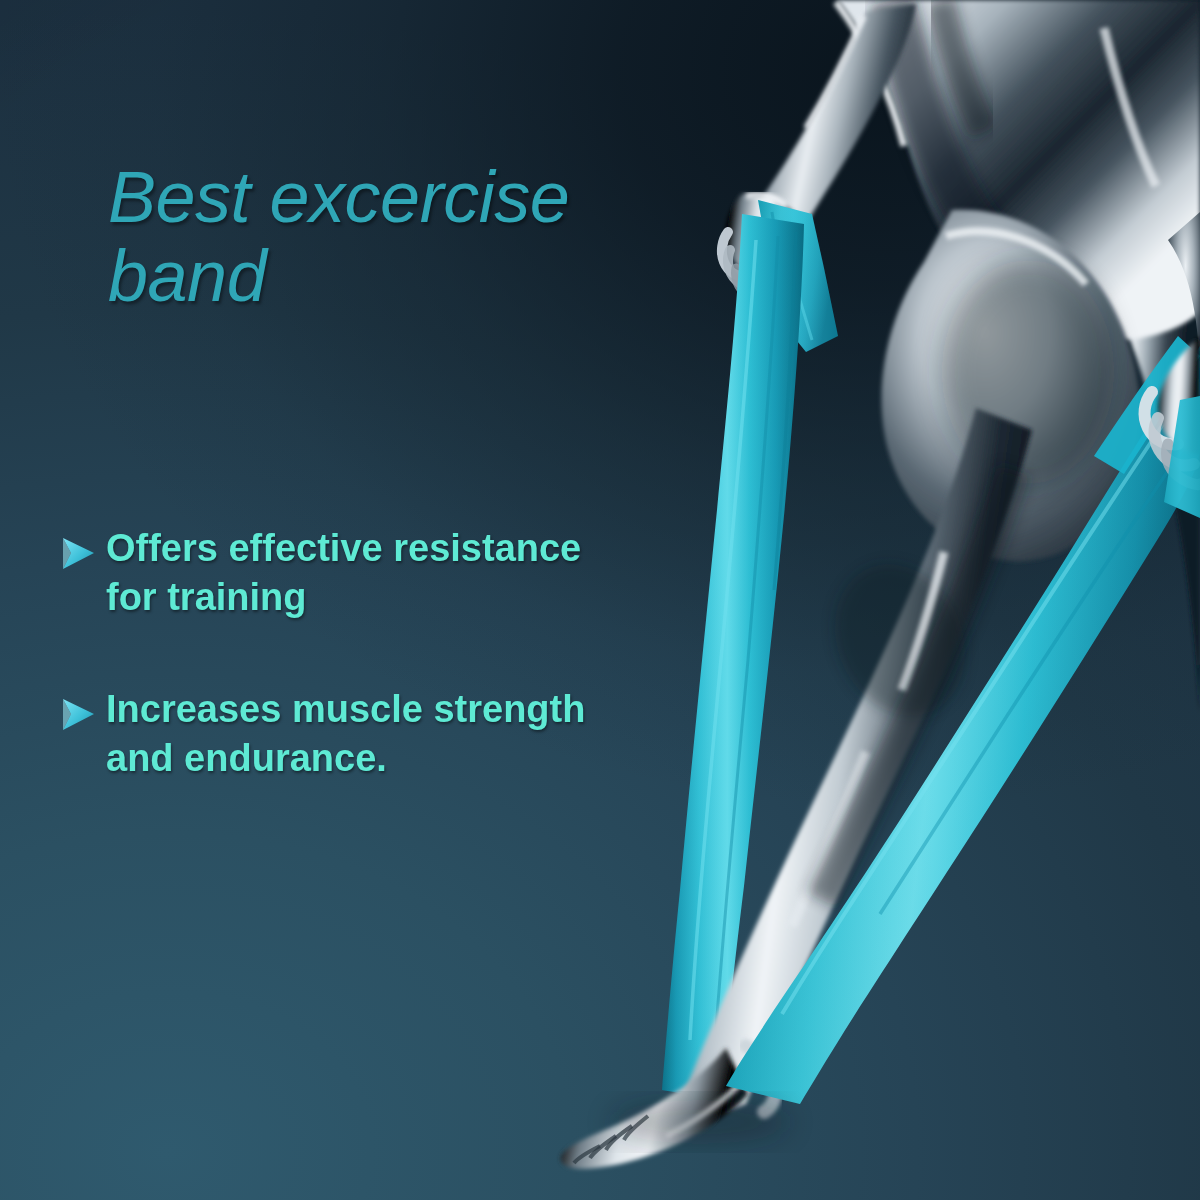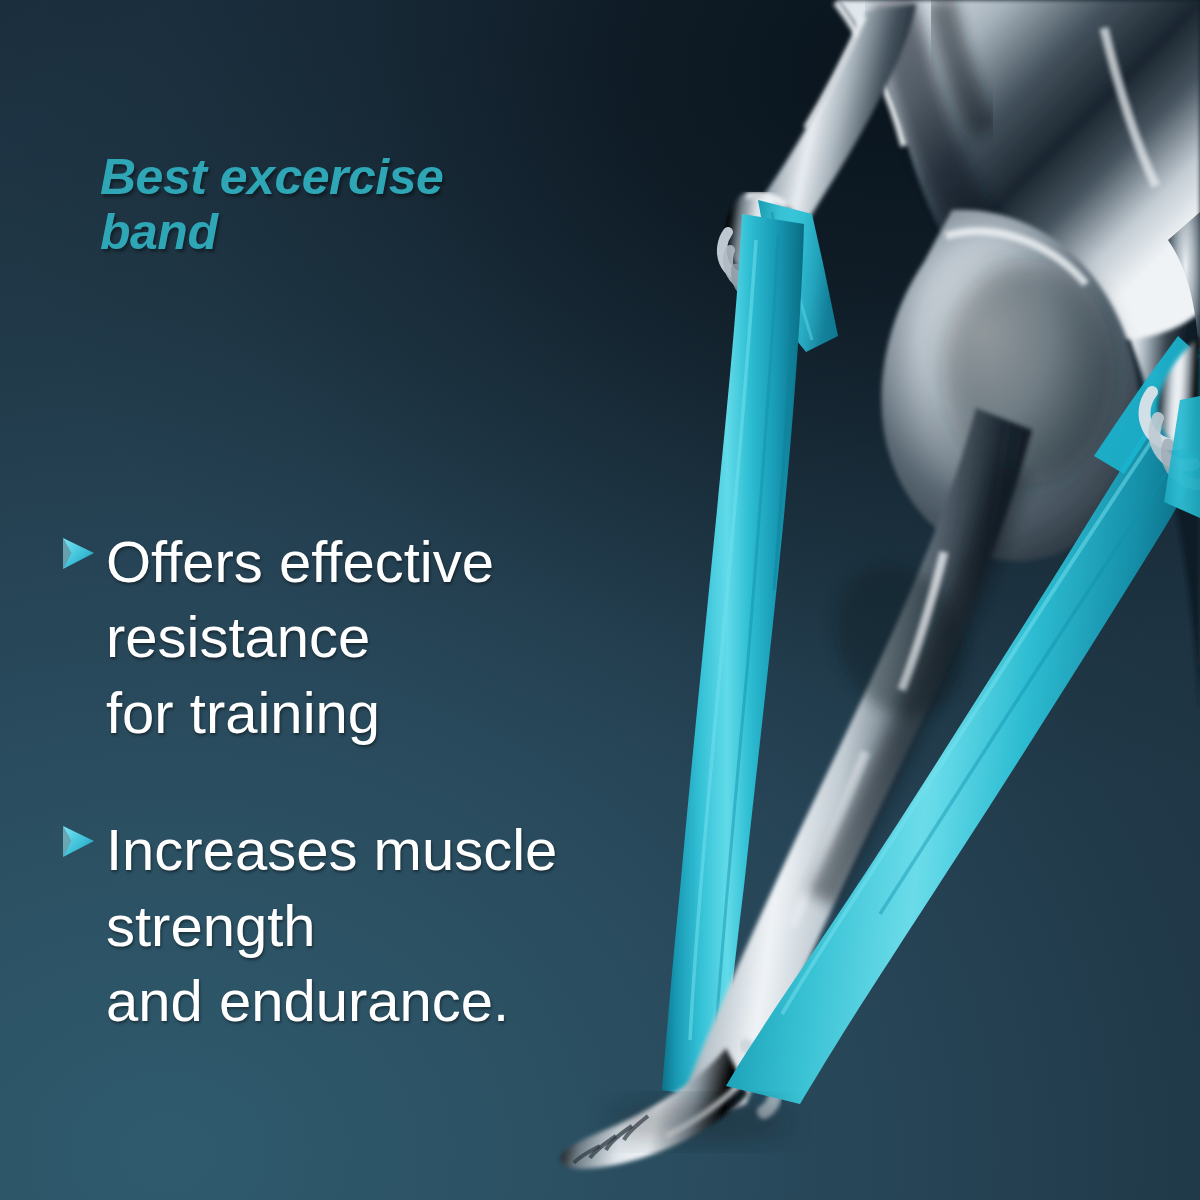--- a/index.html
+++ b/index.html
@@ -38,28 +38,28 @@
 
   
   .copy {
     position: absolute;
     left: 96px;
     top: 146px;
     width: 600px;
     z-index: 40;
   }
   .headline {
-    font-size: 50px;
+    font-size: 72px;
     line-height: 1.10;
-    font-weight: 700;
+    font-weight: 400;
     font-style: italic;
     color: #2fa6b6;
     letter-spacing: -0.5px;
     text-shadow: 2px 3px 3px rgba(0,0,0,0.38);
-    margin: 4px;
+    margin: 12px;
     white-space: pre-line;
     max-width: 560px;
   }
 
   .bullets {
     position: absolute;
     left: 58px;
     top: 524px;
     width: 630px;
     z-index: 40;
@@ -72,24 +72,24 @@
   .bullet:last-child { margin-bottom: 16px; }
   .bullet-icon {
     flex: 0 0 auto;
     width: 40px;
     height: 44px;
     margin-right: 8px;
     margin-top: 8px;
   }
   .bullet-icon svg { display: block; width: 100%; height: 100%; }
   .bullet-text {
-    font-size: 58px;
+    font-size: 38px;
     line-height: 1.30;
-    color: #ffffff;
-    font-weight: 400;
+    color: #5eead4;
+    font-weight: 700;
     text-shadow: 1px 2px 3px rgba(0,0,0,0.45);
     white-space: pre-line;
   }
 
   
   .figure-layer {
     position: absolute;
     inset: 0;
     z-index: 20;
     pointer-events: none;

